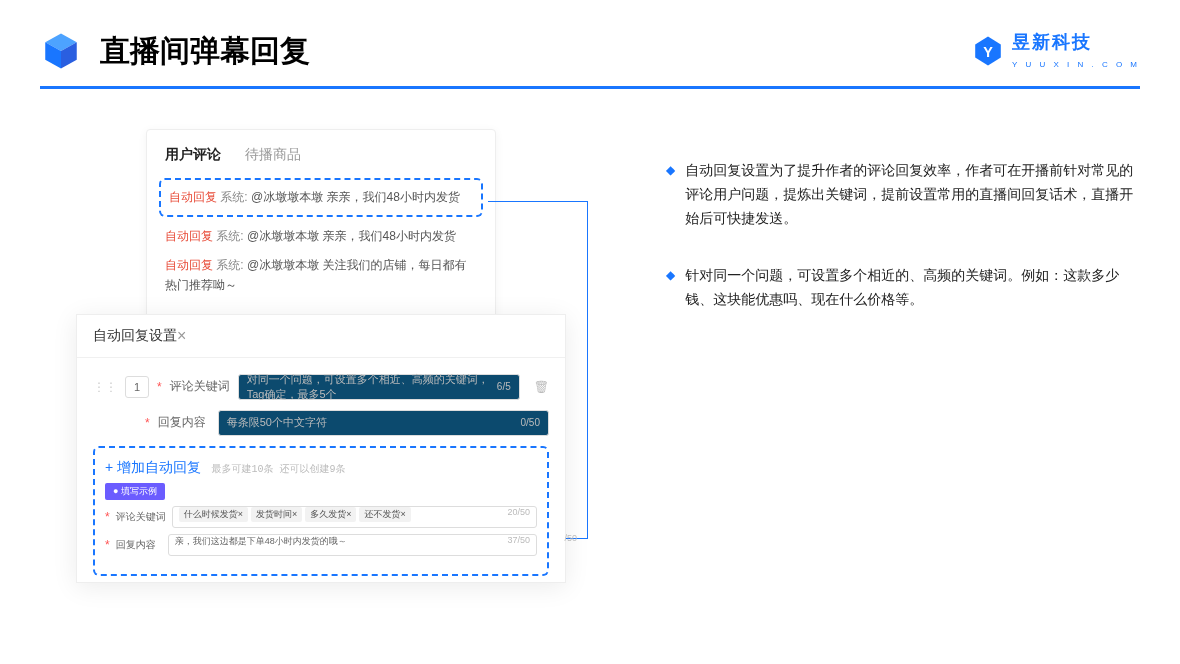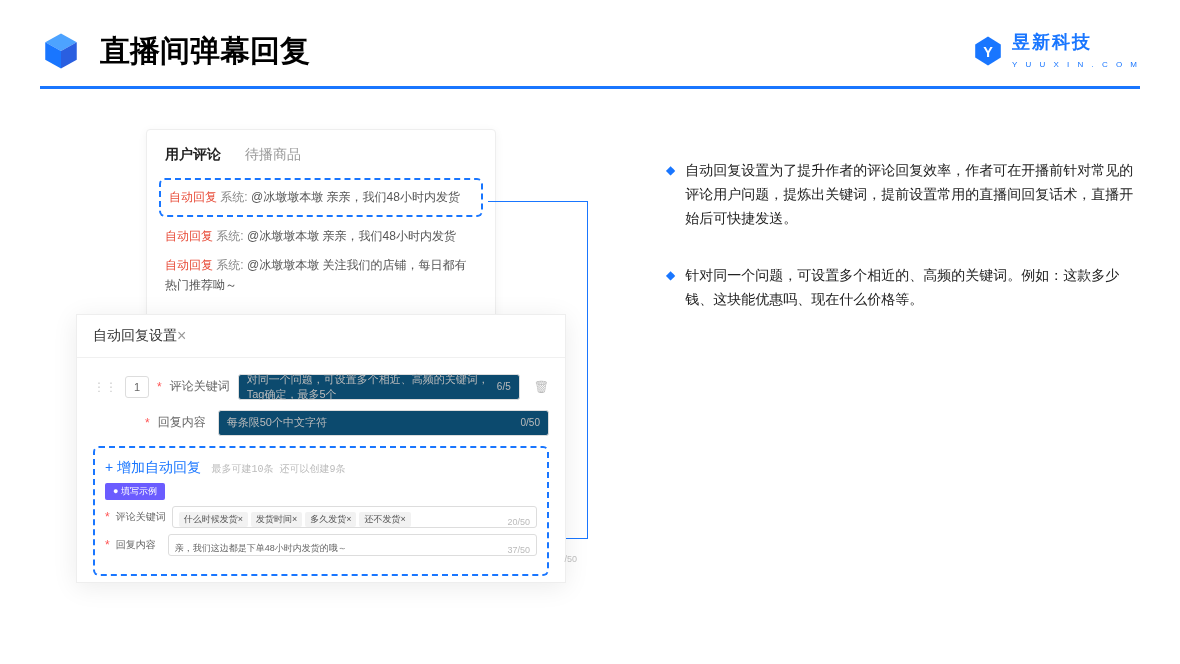--- a/index.html
+++ b/index.html
@@ -45,24 +45,24 @@
 .input-box .counter { margin-left: auto; color: #bbb; font-size: 10px; }
 .trash { color: #bbb; font-size: 12px; margin-left: 6px; }
 
 
 .example-wrap { border: 2.5px dashed #1976ff; border-radius: 6px; padding: 10px 10px 12px; margin-top: 6px; position: relative; }
 .add-link { color: #1976ff; font-size: 14px; }
 .add-note { color: #bbb; font-size: 10px; margin-left: 6px; font-family: Liberation Mono, monospace; }
 .example-badge { display: inline-block; background: #6b5cff; color: #fff; font-size: 9px; padding: 2px 8px; border-radius: 2px; margin: 6px 0; }
 .ex-row { display: flex; align-items: center; gap: 6px; font-size: 10px; margin-bottom: 6px; }
 .ex-row .label2 { color: #666; min-width: 46px; }
-.ex-input { flex: 1; border: 1px solid #ddd; border-radius: 3px; height: 22px; display: flex; align-items: flex-end; padding: 0 6px; font-size: 9px; color: #666; background: #fff; }
+.ex-input { flex: 1; border: 1px solid #ddd; border-radius: 3px; height: 22px; display: flex; align-items: flex-start; padding: 0 6px; font-size: 9px; color: #666; background: #fff; }
 .ex-input .chip { background: #f2f2f2; border-radius: 2px; padding: 1px 5px; margin-right: 3px; font-size: 9px; color: #555; }
 .ex-input .counter { margin-left: auto; color: #bbb; font-size: 9px; }
-.extra-counter { position: absolute; right: -30px; bottom: 10px; font-size: 9px; color: #bbb; text-align: center; }
+.extra-counter { position: absolute; right: -30px; bottom: 31px; font-size: 9px; color: #bbb; text-align: center; }
 
 
 .connector { position: absolute; border: 1px solid #1976ff; z-index: 1; }
 .conn-h1 { top: 72px; left: 412px; width: 100px; height: 0; border-width: 1px 0 0 0; }
 .conn-v { top: 72px; left: 511px; width: 0; height: 338px; border-width: 0 0 0 1px; }
 .conn-h2 { top: 409px; left: 465px; width: 47px; height: 0; border-width: 1px 0 0 0; }
 
 
 .right-title-row { display: flex; align-items: center; gap: 14px; margin-bottom: 34px; }
 .right-icon { width: 28px; height: 28px; position: relative; }

